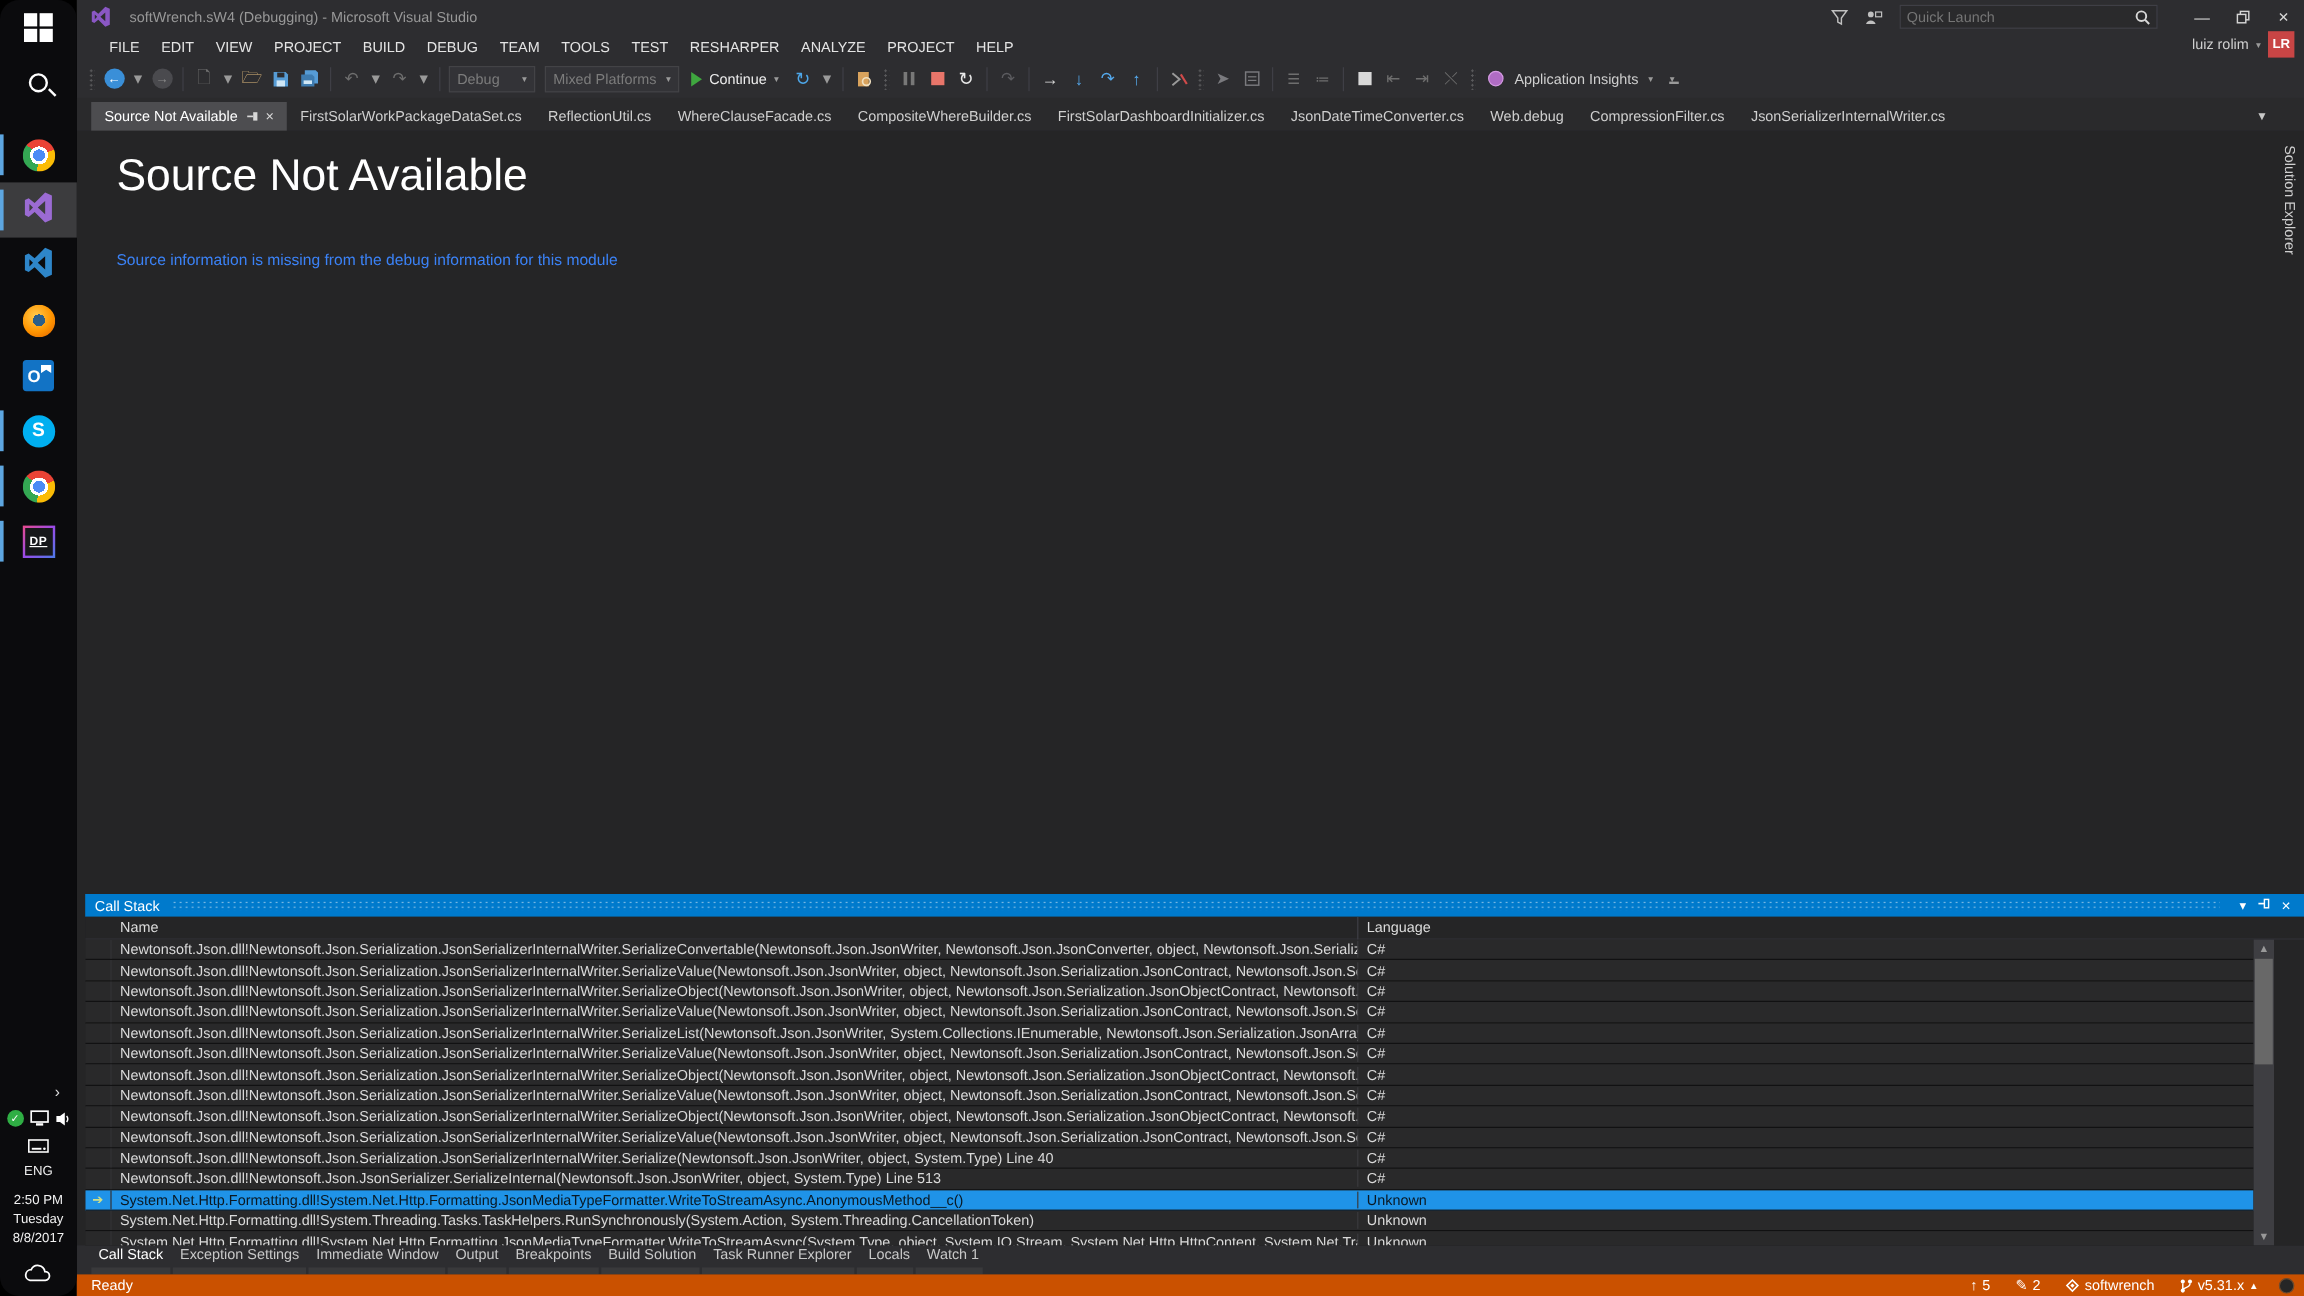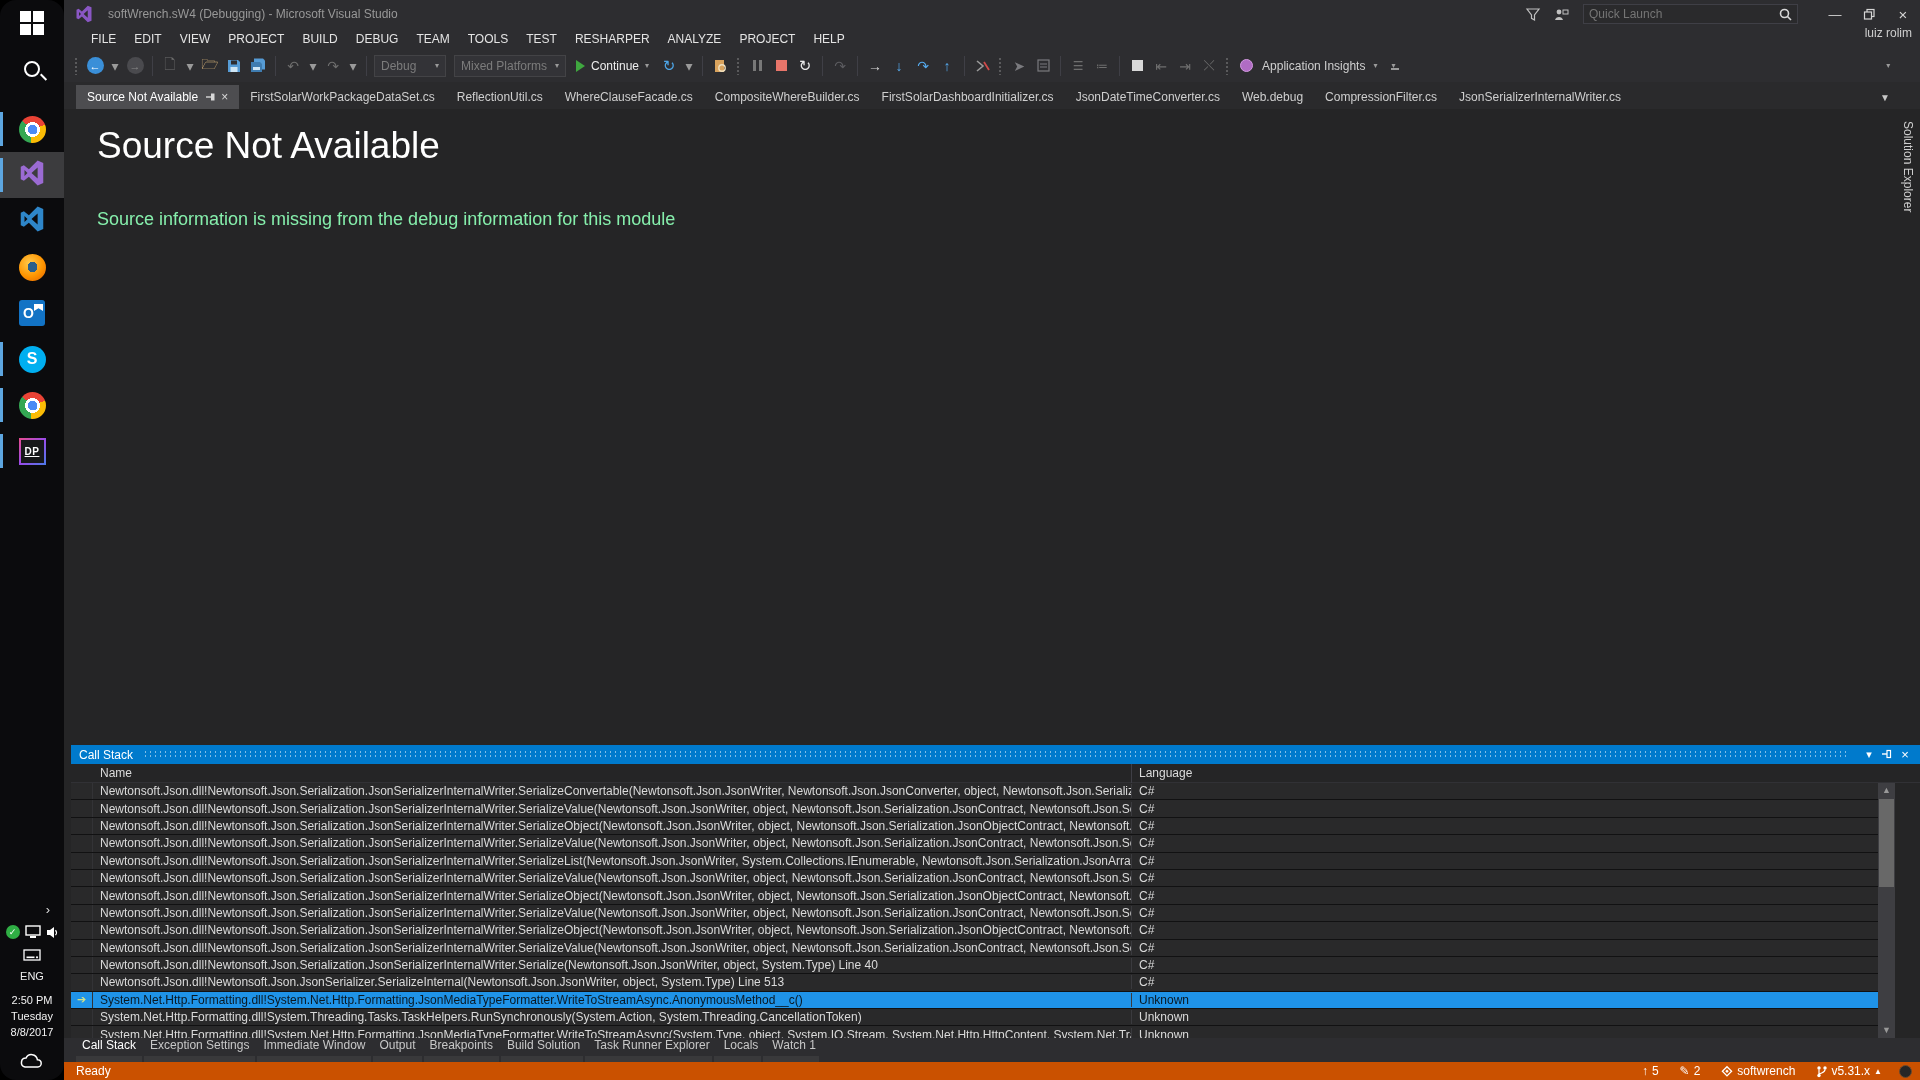--- a/index.html
+++ b/index.html
@@ -51,21 +51,21 @@
   .title-right { position:absolute; right:0; top:0; height:28px; display:flex; align-items:center; gap:14px; }
   .t-ico { color:#c0c0c0; display:flex; align-items:center; }
   .quick-launch { width:215px; height:20px; background:#2a2a2c; border:1px solid #3f3f46; display:flex; align-items:center; padding:0 5px; }
   .quick-launch input { flex:1; background:transparent; border:0; outline:none; color:#999; font-size:12px; font-family:inherit; width:130px; }
   .win-btns { display:flex; margin-left:6px; }
   .win-btn { width:34px; height:26px; display:flex; align-items:center; justify-content:center; color:#d5d5d5; font-size:13px; }
 
   
   .menubar { height:22px; display:flex; align-items:center; padding-left:18px; position:relative; }
   .menu-item { color:#e4e4e4; font-size:12px; padding:2px 9px; cursor:default; }
-  .menu-right { position:absolute; right:8px; top:-2px; display:flex; align-items:center; gap:21px;flex-direction:column; }
+  .menu-right { position:absolute; right:8px; top:-2px; display:flex; align-items:center; gap:6px; }
   .user-name { color:#cfcfcf; font-size:12px; }
   .caret { color:#9a9a9a; font-size:8px; }
   .avatar { width:22px; height:22px; background:#c84545; color:#fff; font-size:11px; font-weight:bold;
     display:flex; align-items:center; justify-content:center; }
 
   
   .toolbar { height:32px; display:flex; align-items:center; gap:4px; padding-left:8px; border-bottom:1px solid #2d2d30; }
   .grip { width:5px; height:18px; margin:0 2px;
     background-image:radial-gradient(#5a5a5c 1px, rgba(0,0,0,0) 1px); background-size:4px 4px; }
   .sep { width:1px; height:20px; background:#3f3f46; margin:0 3px; }
@@ -88,21 +88,21 @@
   .tab.active { background:#4d4d50; color:#fff; }
   .tab .tab-actions { display:none; margin-left:8px; gap:6px; align-items:center; }
   .tab.active .tab-actions { display:flex; }
   .tab-actions svg { display:block; }
   .tab-x { color:#d8d8d8; font-size:12px; line-height:12px; }
   .tabstrip-chevron { position:absolute; right:30px; bottom:6px; color:#c8c8c8; font-size:10px; }
 
   
   .editor { flex:1; background:#252526; position:relative; overflow:hidden; }
   .editor h1 { color:#fff; font-size:37px; font-weight:300; letter-spacing:0; position:absolute; left:33px; top:16px; }
-  .ed-line1 { position:absolute; left:33px; top:100px; color:#86efac; font-size:18px; }
+  .ed-line1 { position:absolute; left:33px; top:100px; color:#3b82f6; font-size:13px; }
   .ed-line2 { position:absolute; left:33px; top:145px; color:#dcdcdc; font-size:13px; }
   .ed-link { color:#2f9cdb; cursor:pointer; }
   .sol-explorer { position:absolute; right:5px; top:12px; writing-mode:vertical-rl; color:#cfcfcf; font-size:12px; }
 
   
   .callstack { height:293px; background:#252526; padding-left:7px; display:flex; flex-direction:column; }
   .cs-titlebar { height:19px; background:#007acc; display:flex; align-items:center; padding:0 6px 0 8px; }
   .cs-title { color:#fff; font-size:12px; white-space:nowrap; }
   .cs-grip { flex:1; height:9px; margin:0 10px;
     background-image:radial-gradient(rgba(255,255,255,.5) .9px, rgba(0,0,0,0) 1.1px); background-size:5px 4px; }

